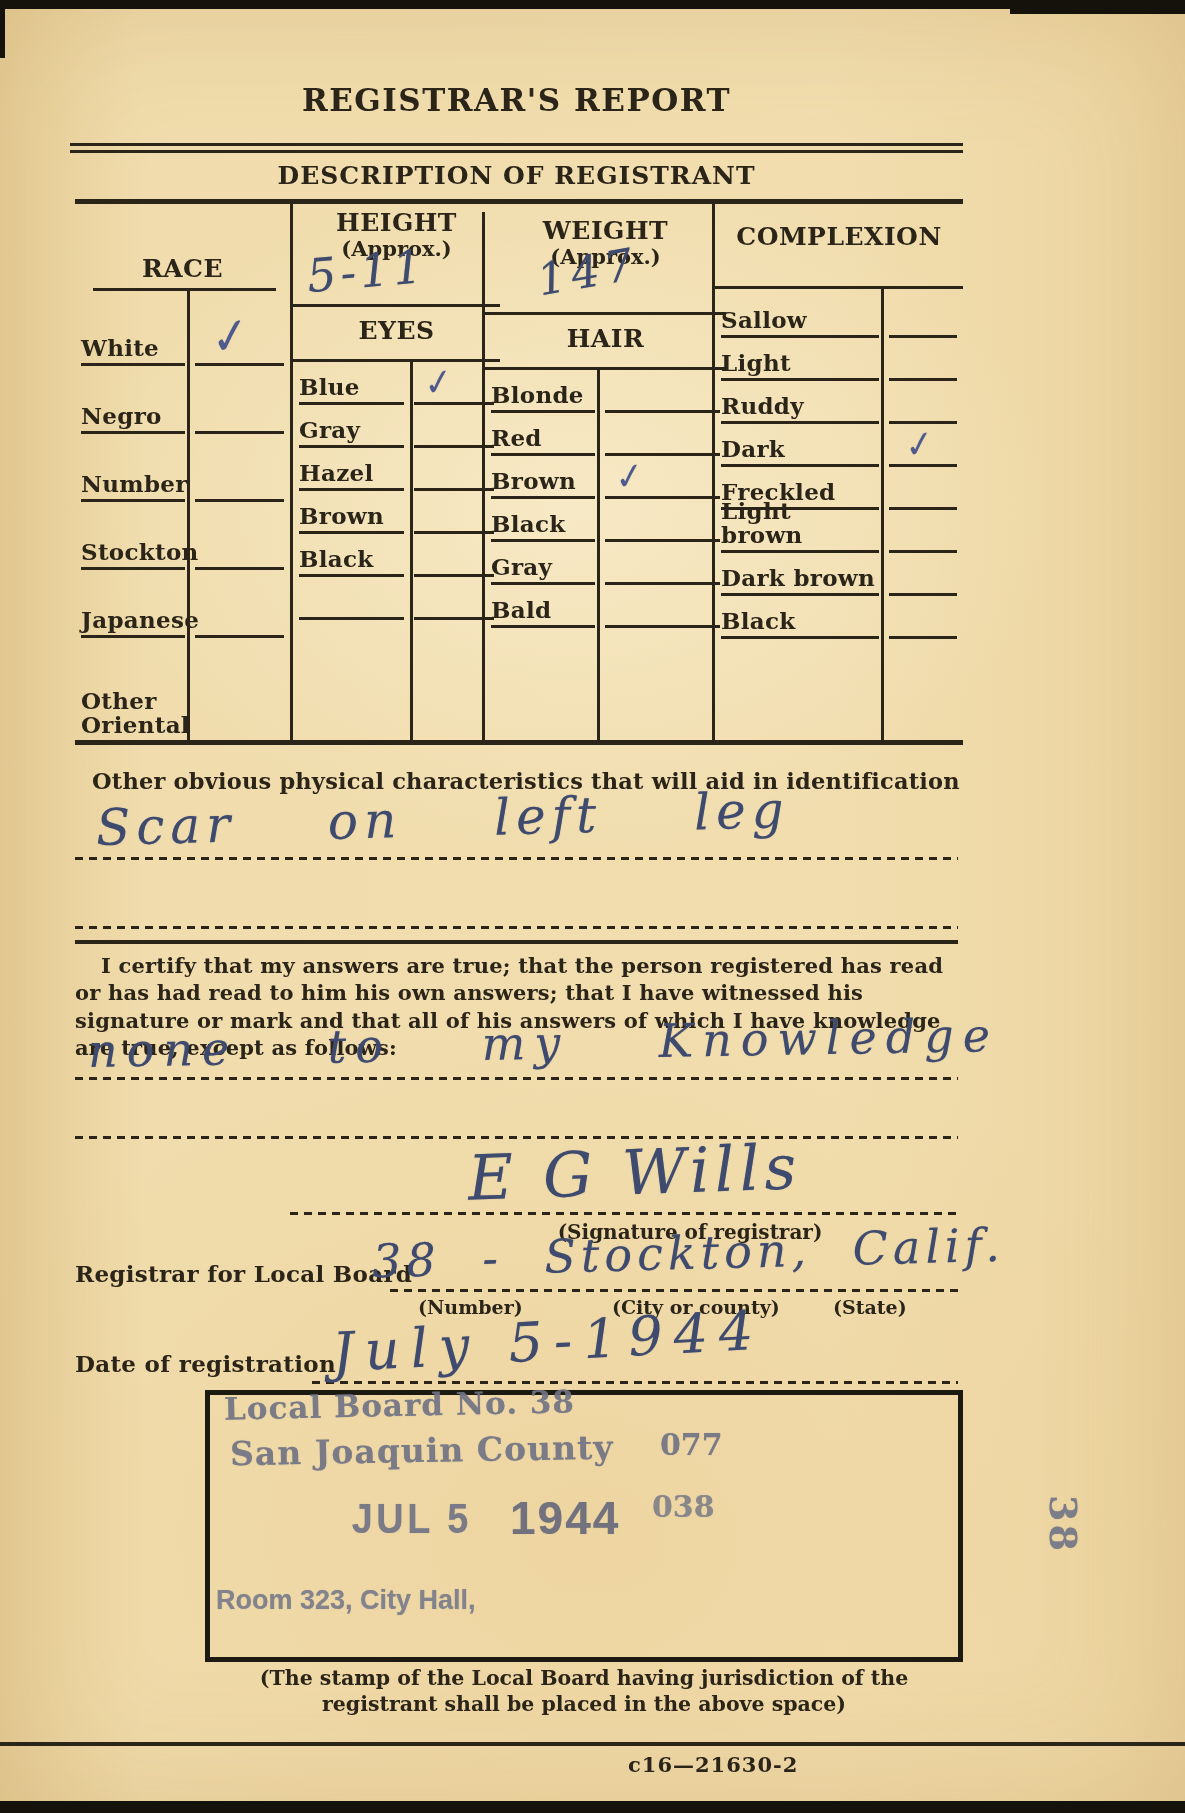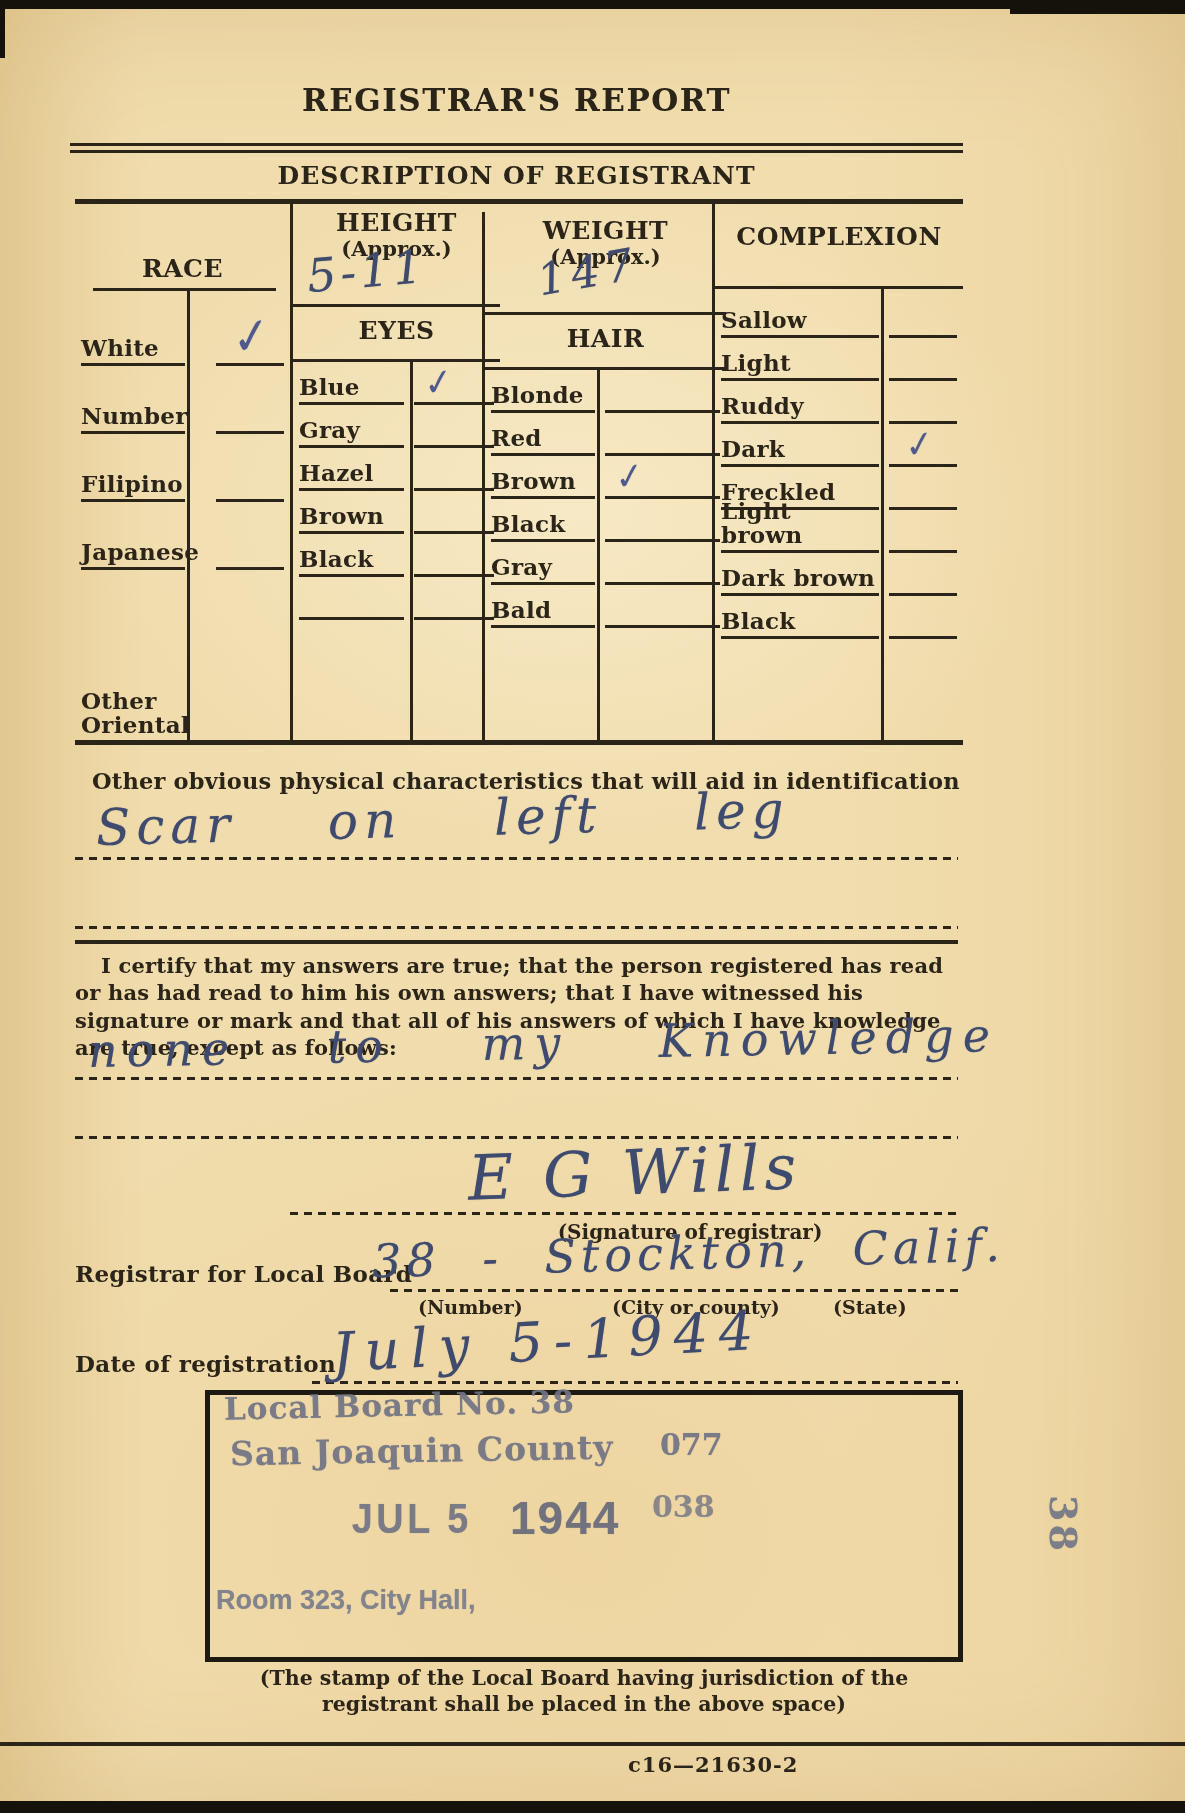--- a/index.html
+++ b/index.html
@@ -36,21 +36,21 @@
   .row{display:flex;position:relative;overflow:visible;}
   .row .lbl{display:flex;align-items:flex-end;padding-bottom:3px;margin-left:6px;border-bottom:3px solid #2b2418;
             font-weight:bold;font-size:23px;line-height:1.05;letter-spacing:.3px;box-sizing:border-box;}
   .row .chk{flex:1;margin:0 6px 0 10px;border-bottom:3px solid #2b2418;position:relative;}
   .row.nl .lbl,.row.nl .chk{border-bottom:none;}
   .tick{position:absolute;display:none;color:#4e5a8e;font-family:"DejaVu Sans",sans-serif;font-weight:bold;
         transform:rotate(-14deg) skewX(-8deg);text-shadow:0 0 1px rgba(78,90,142,.6);}
   .chk[data-checked="true"] .tick{display:block;}
 
   .col-race .rows{top:40px;bottom:0;}
-  .col-race .row{height:68px;gap:21px;}
+  .col-race .row{height:68px;}
   .col-race .row:first-child{height:78px;}
   .col-race .row.grow{height:auto;flex:1;}
   .col-race .lbl{width:104px;}
   .col-race .tick{font-size:46px;left:16px;bottom:0px;}
 
   .col-height .rows,.col-weight .rows{top:158px;height:258px;}
   .col-height .row,.col-weight .row{height:43px;}
   .col-height .lbl{width:105px;}
   .col-weight .lbl{width:104px;}
   .col-height .tick,.col-weight .tick{font-size:34px;left:10px;bottom:0;}
@@ -117,25 +117,29 @@
       <div class="hline" style="top:40px;left:18px;right:14px;"></div>
       <div class="vline" style="top:40px;bottom:0;left:112px;"></div>
       <div class="rows">
         <div class="row">
           <span class="lbl">White</span>
           <span class="chk" data-checked="true">
               <span class="tick">✓</span>
             </span>
         </div>
         <div class="row">
+          <span class="lbl">Negro</span>
+          <span class="chk" data-checked="false"></span>
+        </div>
+        <div class="row">
           <span class="lbl">Number</span>
           <span class="chk" data-checked="false"></span>
         </div>
         <div class="row">
-          <span class="lbl">Filipino</span>
+          <span class="lbl">Stockton</span>
           <span class="chk" data-checked="false"></span>
         </div>
         <div class="row">
           <span class="lbl">Japanese</span>
           <span class="chk" data-checked="false"></span>
         </div>
         <div class="row grow nl">
           <span class="lbl">Other Oriental</span>
           <span class="chk" data-checked="false"></span>
         </div>

